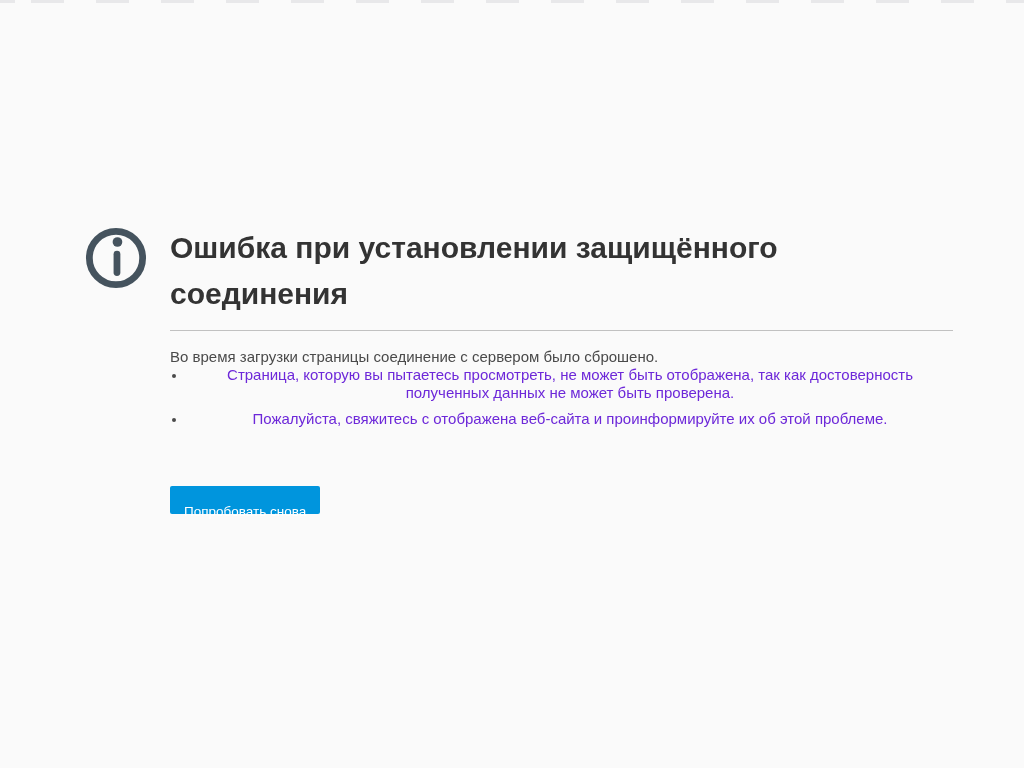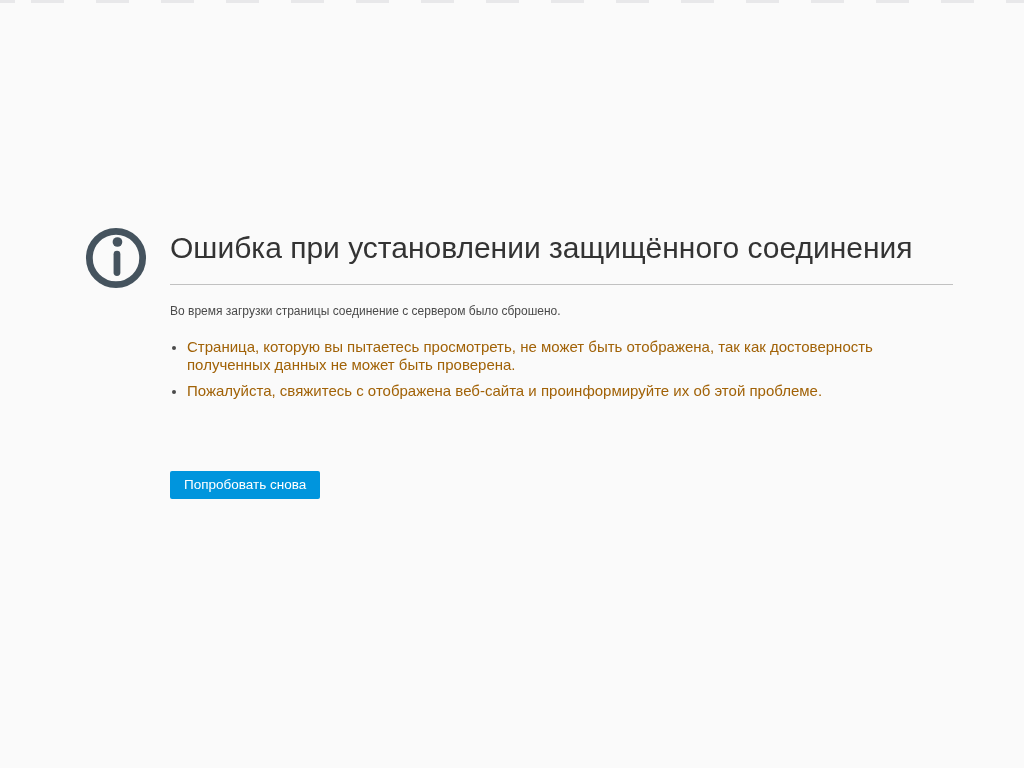--- a/index.html
+++ b/index.html
@@ -30,51 +30,51 @@
     left: 0; top: 2px;
     width: 62px; height: 62px;
   }
   .icon-wrap svg { display: block; width: 62px; height: 62px; }
   .content {
     margin-left: 85px;
     width: 783px;
   }
   h1.title {
     font-size: 30px;
-    font-weight: 400;
+    font-weight: 700;
     line-height: 46px;
     color: #333333;
     letter-spacing: 0;
   }
   hr.divider {
     border: none;
     border-top: 1px solid #c1c1c1;
     height: 0;
     margin-top: 13px;
   }
   p.description {
     margin-top: 17px;
-    font-size: 12px;
+    font-size: 15px;
     line-height: 18px;
     color: #4a4a4a;
   }
   ul.details {
-    margin-top: 18px;
     padding-left: 17px;
     font-size: 15px;
     line-height: 18px;
-    color: #a16207;
+    color: #6d28d9;
+    text-align: center;
   }
   ul.details li { margin-bottom: 8px; }
   ul.details li::marker { color: #4a4a4a; font-size: 13px; }
   button.retry {
     display: inline-block;
-    margin-top: 63px;
+    margin-top: 50px;
     height: 28px;
-    padding: 0 14px;
+    padding: 12px 14px;
     background: #0095dd;
     color: #ffffff;
     border: none;
     border-radius: 2px;
     font-family: "Liberation Sans", "DejaVu Sans", sans-serif;
     font-size: 13.5px;
     line-height: 28px;
     cursor: pointer;
   }
 </style>

